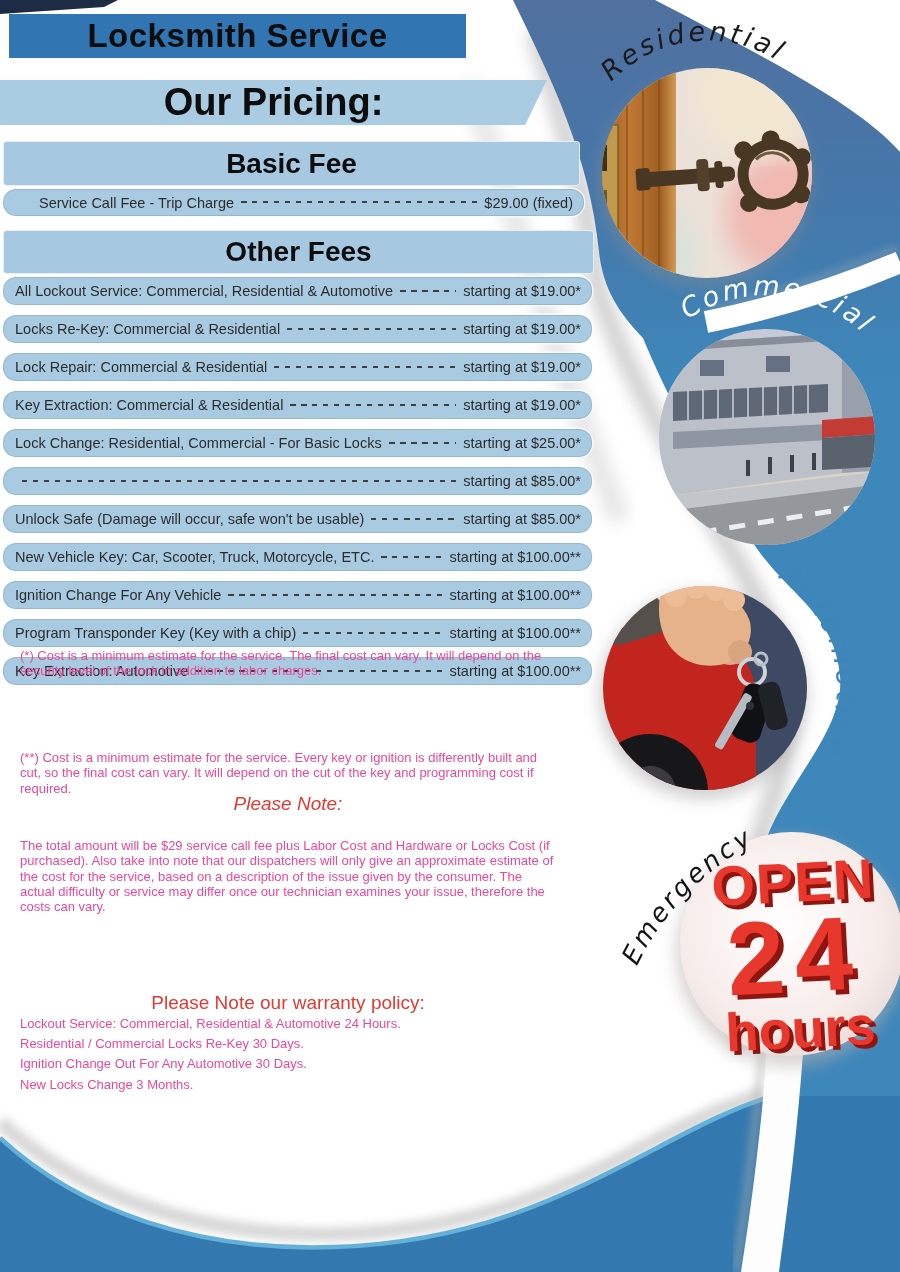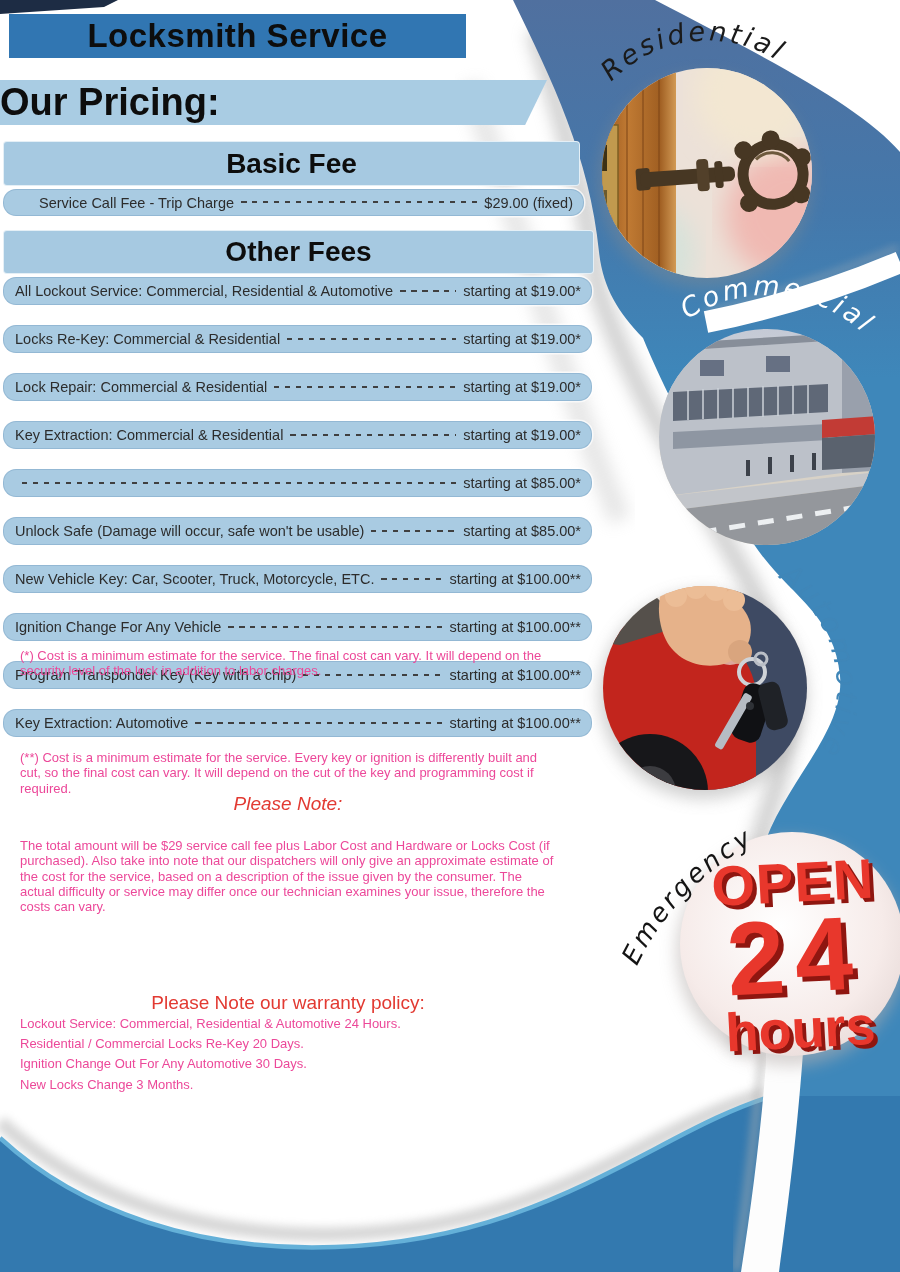--- a/index.html
+++ b/index.html
@@ -8,38 +8,38 @@
   .deco{position:absolute;inset:0;z-index:0;}
   .content{position:absolute;inset:0;z-index:2;pointer-events:none;}
   .content >*{pointer-events:auto;}
 
   .header-bar{position:absolute;left:9px;top:14px;width:457px;height:44px;background:#3176b2;
     display:flex;align-items:center;justify-content:center;}
   .header-bar span{font-size:33px;font-weight:800;color:#0d0d0d;letter-spacing:.5px;}
 
   .pricing-bar{position:absolute;left:0;top:80px;width:547px;height:45px;background:#a9cce3;
     clip-path:polygon(0 0,100% 0,96% 100%,0 100%);
-    display:flex;align-items:center;}
+    display:flex;align-items:center;justify-content:center;}
   .pricing-bar span{font-size:38px;font-weight:800;color:#0d0d0d;}
 
   .section-head{position:absolute;left:3px;background:#a6c9e1;border-radius:4px;
     display:flex;align-items:center;justify-content:center;border:1px solid rgba(255,255,255,.7);}
   .section-head span{font-size:28px;font-weight:800;color:#0d0d0d;}
   #basic-head{top:141px;width:575px;height:43px;}
   #other-head{top:230px;width:589px;height:42px;}
 
   .fee-row{background:#a9cbe2;border-radius:13px;border:1px solid rgba(130,170,200,.55);
     box-shadow:0 0 0 1.5px rgba(255,255,255,.7);
     display:flex;align-items:center;padding:0 10px 0 11px;height:28px;box-sizing:border-box;}
   .fee-label,.fee-price{white-space:nowrap;font-size:14.5px;color:#2c2c2c;}
   .leader{flex:1 1 auto;height:14px;margin:0 7px;
     background-image:repeating-linear-gradient(90deg,#3f3f3f 0 5.5px,transparent 5.5px 11px);
     background-size:100% 2.2px;background-position:left center;background-repeat:no-repeat;}
   #basic-row{position:absolute;left:3px;top:189px;width:581px;height:27px;padding-left:35px;}
-  .rows-stack{position:absolute;left:3px;top:277px;width:589px;display:flex;flex-direction:column;gap:20px;}
+  .rows-stack{position:absolute;left:3px;top:277px;width:589px;display:flex;flex-direction:column;gap:10px;}
 
   .note-block{position:absolute;left:20px;width:536px;text-align:left;color:#ec4899;
     font-size:13px;line-height:1.18;}
   #footnote1{top:648px;}
   #footnote2{top:727px;margin-top:23px;}
   #note-body{top:838px;}
   .red-head{position:absolute;left:20px;width:536px;text-align:center;color:#e23a32;font-size:19px;}
   #note-head{top:793px;font-style:italic;}
   #warranty-head{top:992px;}
   #warranty-lines{top:1014px;}
@@ -254,20 +254,25 @@
         <span class="fee-label">Lock Repair: Commercial &amp; Residential</span>
           <span class="leader"></span>
           <span class="fee-price">starting at $19.00*</span>
       </div>
       <div class="fee-row">
         <span class="fee-label">Key Extraction: Commercial &amp; Residential</span>
           <span class="leader"></span>
           <span class="fee-price">starting at $19.00*</span>
       </div>
       <div class="fee-row">
+        <span class="fee-label">Lock Change: Residential, Commercial - For Basic Locks</span>
+          <span class="leader"></span>
+          <span class="fee-price">starting at $25.00*</span>
+      </div>
+      <div class="fee-row">
           <span class="leader"></span>
           <span class="fee-price">starting at $85.00*</span>
       </div>
       <div class="fee-row">
         <span class="fee-label">Unlock Safe (Damage will occur, safe won't be usable)</span>
           <span class="leader"></span>
           <span class="fee-price">starting at $85.00*</span>
       </div>
       <div class="fee-row">
         <span class="fee-label">New Vehicle Key: Car, Scooter, Truck, Motorcycle, ETC.</span>
@@ -293,18 +298,18 @@
 
     <div class="note-block" id="footnote1">(*) Cost is a minimum estimate for the service. The final cost can vary. It will depend on the security level of the lock in addition to labor charges.</div>
     <div class="note-block" id="footnote2">(**) Cost is a minimum estimate for the service. Every key or ignition is differently built and cut, so the final cost can vary. It will depend on the cut of the key and programming cost if required.</div>
 
     <div class="red-head" id="note-head">Please Note:</div>
     <div class="note-block" id="note-body">The total amount will be $29 service call fee plus Labor Cost and Hardware or Locks Cost (if purchased). Also take into note that our dispatchers will only give an approximate estimate of the cost for the service, based on a description of the issue given by the consumer. The actual difficulty or service may differ once our technician examines your issue, therefore the costs can vary.</div>
 
     <div class="red-head" id="warranty-head">Please Note our warranty policy:</div>
     <div class="note-block" id="warranty-lines">
       <div>Lockout Service: Commercial, Residential &amp; Automotive 24 Hours.</div>
-      <div>Residential / Commercial Locks Re-Key 20 Days.</div>
+      <div>Residential / Commercial Locks Re-Key 30 Days.</div>
       <div>Ignition Change Out For Any Automotive 30 Days.</div>
       <div>New Locks Change 3 Months.</div>
     </div>
   </div>
 </div>
 
 </body></html>

